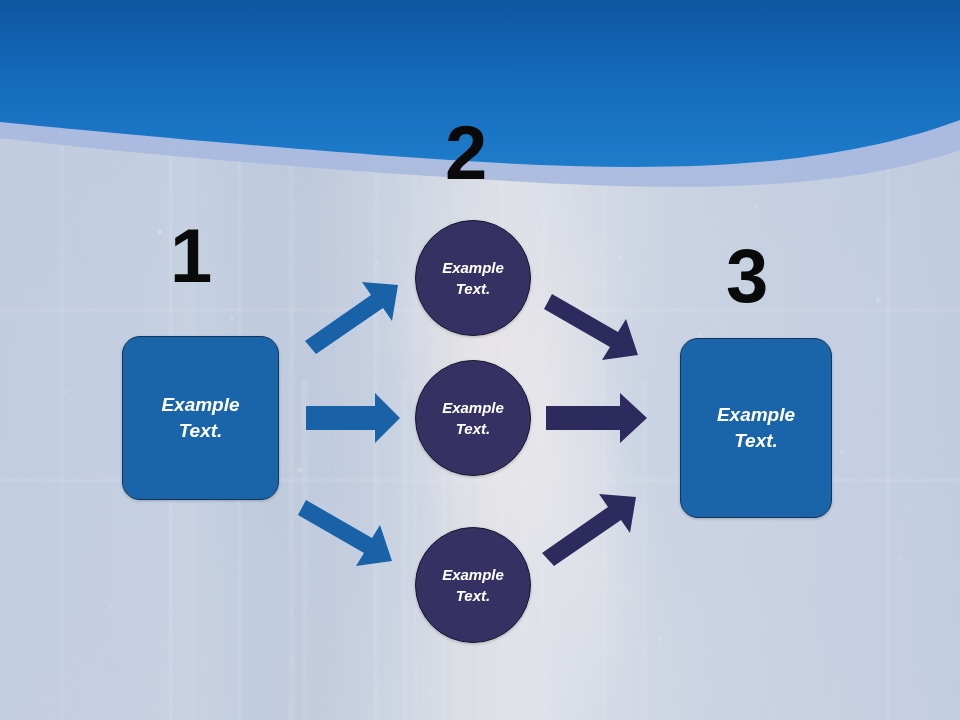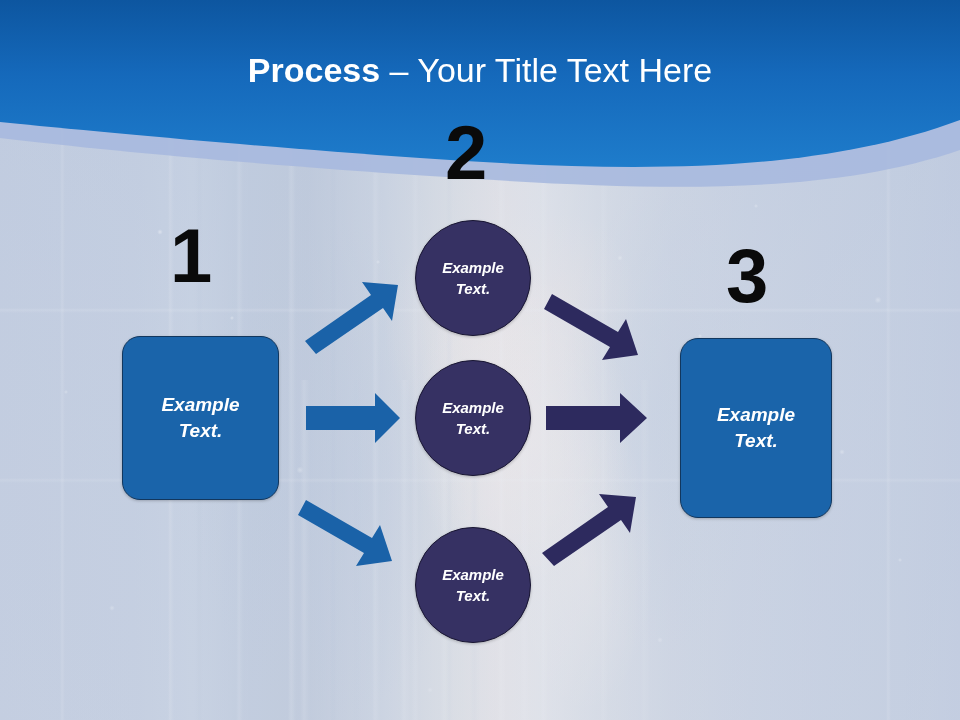--- a/index.html
+++ b/index.html
@@ -216,23 +216,20 @@
         <stop offset="45%" stop-color="#1569bb"></stop>
         <stop offset="100%" stop-color="#1e7ccb"></stop>
       </linearGradient>
     </defs>
 
     <path d="M0,0 L960,0 L960,150 C820,198 640,190 430,176 C250,164 100,150 0,138 Z" fill="#a8bade" opacity="0.92"></path>
 
     <path d="M0,0 L960,0 L960,120 C810,176 620,172 420,158 C250,146 100,132 0,122 Z" fill="url(#hdrGrad)"></path>
   </svg>
 
-  <div class="title">
-    <span class="bold">Process</span><span class="reg"> – </span><span class="reg">Your Title Text Here</span>
-  </div>
 
   <div class="stepnum" id="stepnum-1">1</div>
   <div class="stepnum" id="stepnum-2">2</div>
   <div class="stepnum" id="stepnum-3">3</div>
 
   <svg class="arrows-svg" viewBox="0 0 960 720">
 
     <g>
       <polygon points="305,341 371,295 362,282 398,285 392,321 383,308 316,354" fill="#1a62a8"></polygon>
     </g>

